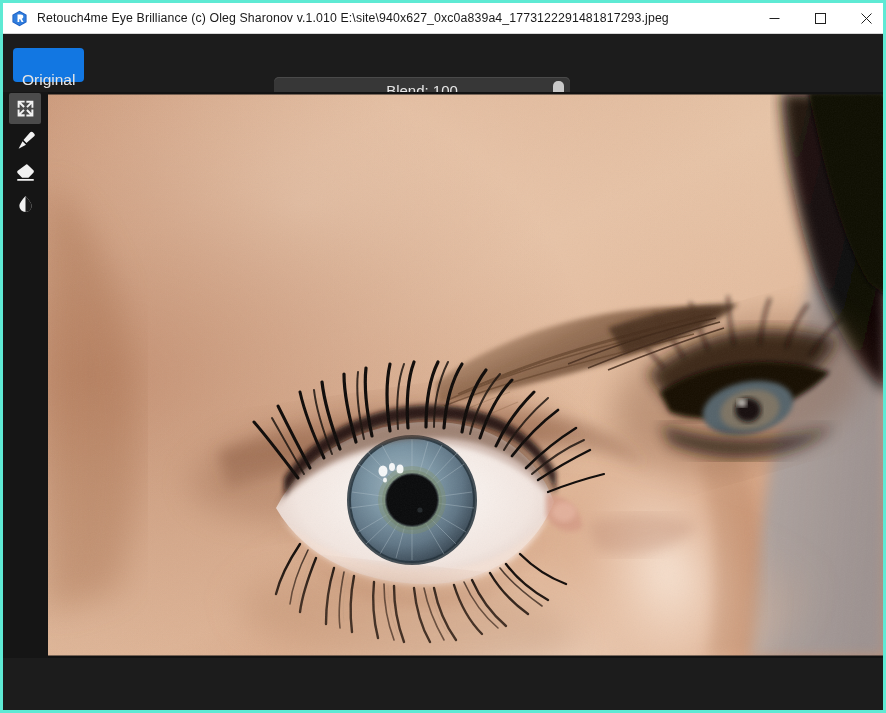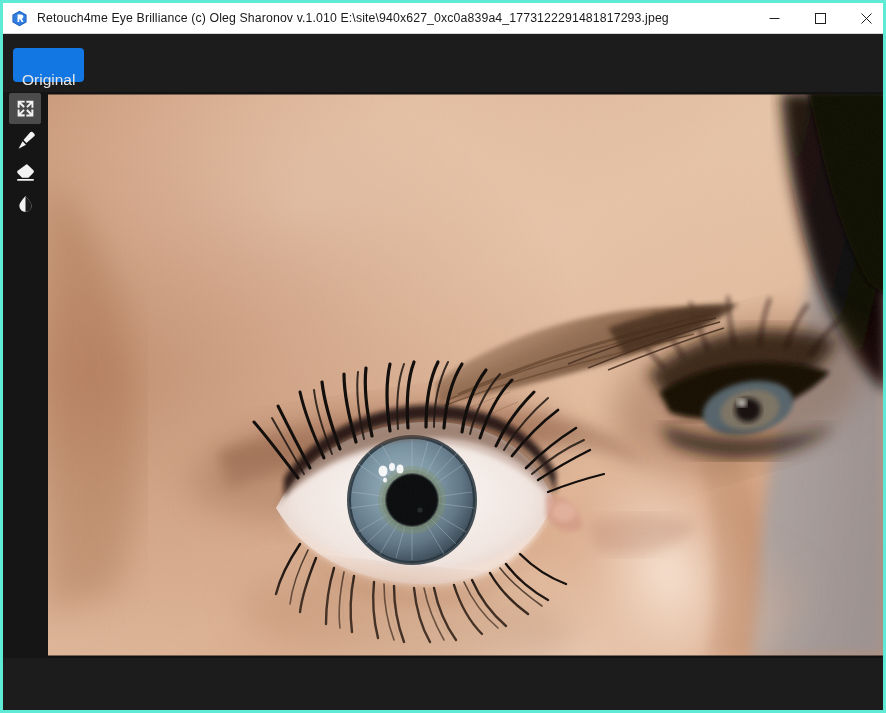--- a/index.html
+++ b/index.html
@@ -205,20 +205,24 @@
           <line x1="0.5" y1="0.5" x2="10.5" y2="10.5" stroke="#202020" stroke-width="1"></line>
           <line x1="10.5" y1="0.5" x2="0.5" y2="10.5" stroke="#202020" stroke-width="1"></line>
         </svg>
       </button>
     </div>
   </div>
 
   <div class="toolbar">
     <button class="btn-original">Original</button>
 
+    <div class="blend-slider">
+      <div class="blend-label">Blend: 100</div>
+      <div class="blend-handle"></div>
+    </div>
   </div>
 
   <div class="tool-rail">
 
     <div id="tool-slot-0" class="tool-btn active">
       <svg width="21" height="21" viewBox="0 0 24 24" fill="#f2f2f2">
         <path d="M3 3h8v2.2H6.9l4.3 4.3-1.6 1.6L5.3 6.8V11H3z"></path>
         <path d="M21 3v8h-2.2V6.9l-4.3 4.3-1.6-1.6 4.3-4.3H13V3z"></path>
         <path d="M3 21v-8h2.2v4.1l4.3-4.3 1.6 1.6-4.3 4.3H11V21z"></path>
         <path d="M21 21h-8v-2.2h4.1l-4.3-4.3 1.6-1.6 4.3 4.3V13H21z"></path>

